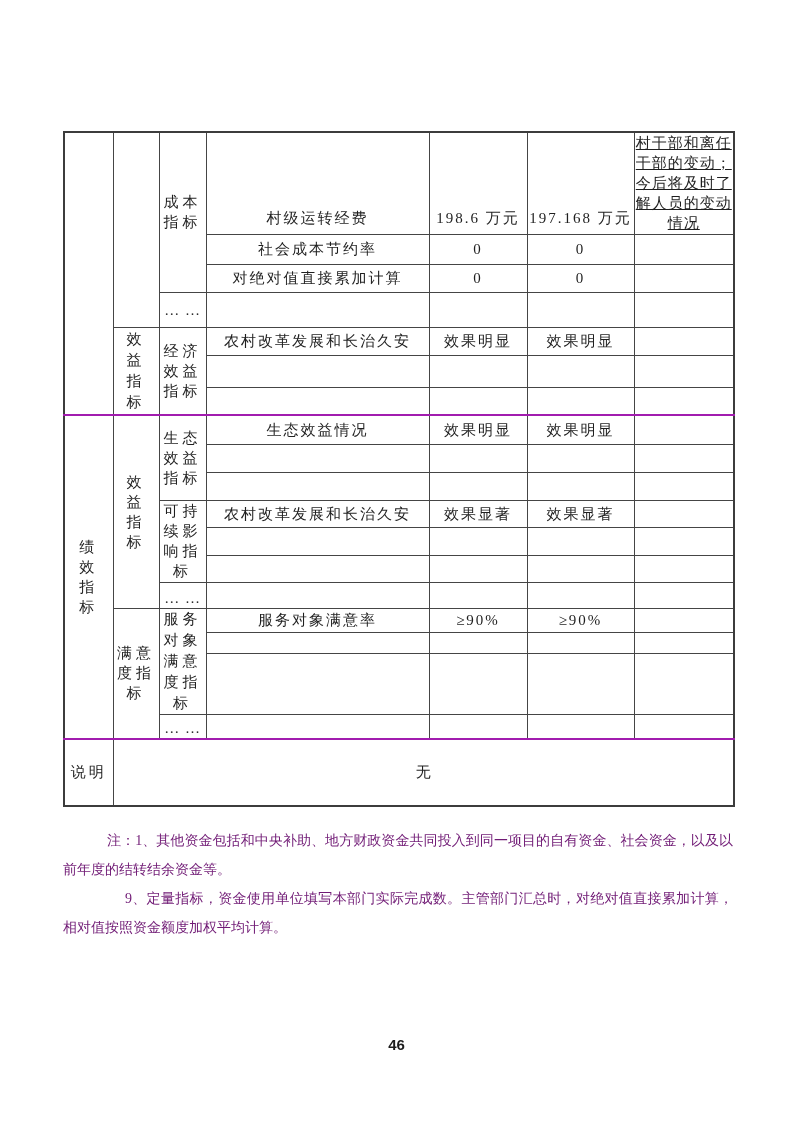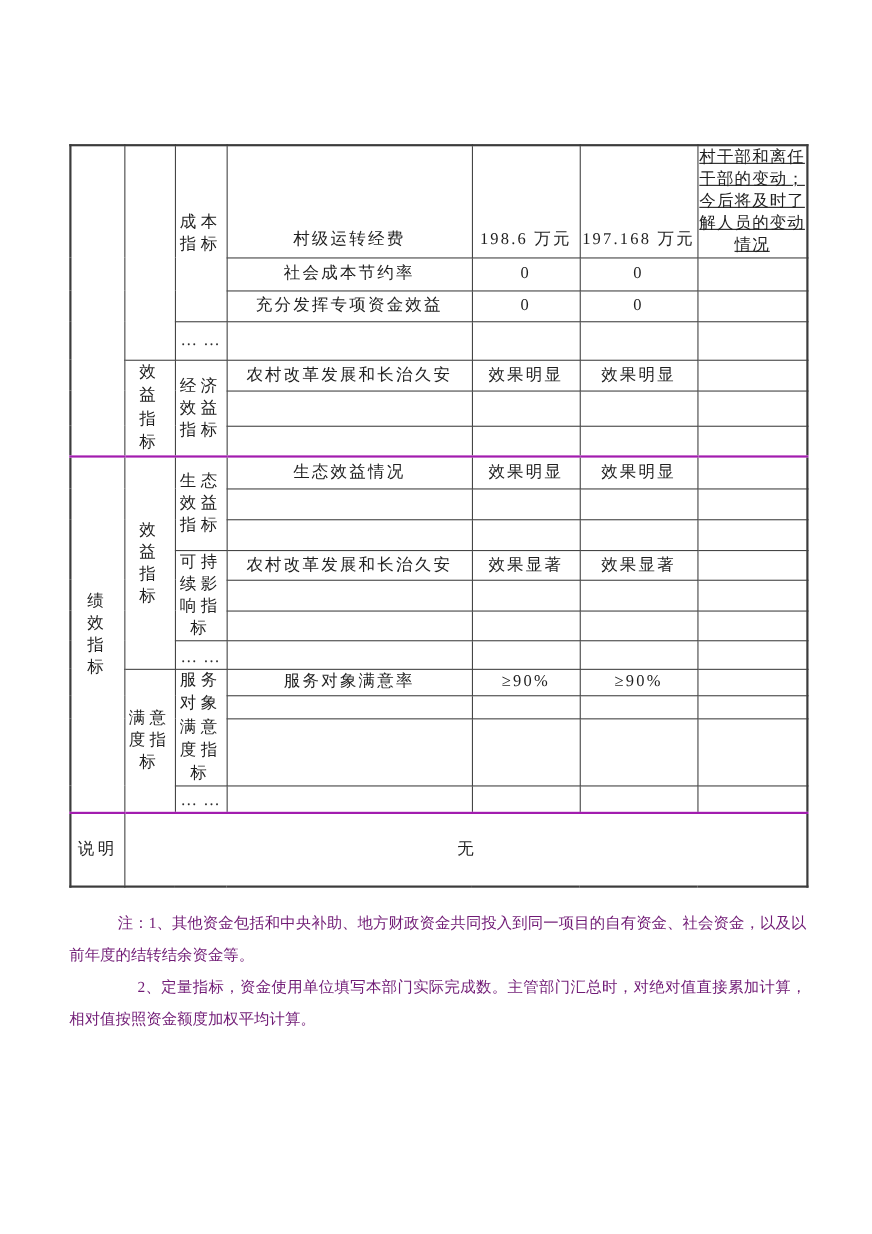--- a/index.html
+++ b/index.html
@@ -94,21 +94,21 @@
       </tr>
 
       <tr style="height:30px">
         <td class="name">社会成本节约率</td>
         <td class="val">0</td>
         <td class="val">0</td>
         <td class="remark"></td>
       </tr>
 
       <tr style="height:28px">
-        <td class="name">充分发挥专项资金效益</td>
+        <td class="name">对绝对值直接累加计算</td>
         <td class="val">0</td>
         <td class="val">0</td>
         <td class="remark"></td>
       </tr>
 
       <tr style="height:35px">
         <td class="ell">… …</td>
         <td class="name"></td>
         <td class="val"></td>
         <td class="val"></td>
@@ -247,17 +247,18 @@
 
       <tr class="sec" style="height:67px">
         <td class="notelbl">说明</td>
         <td class="noteval" colspan="6">无</td>
       </tr>
     </tbody>
   </table>
 
   <div class="notes">
     <p class="first">注：1、其他资金包括和中央补助、地方财政资金共同投入到同一项目的自有资金、社会资金，以及以前年度的结转结余资金等。</p>
-    <p class="rest">2、定量指标，资金使用单位填写本部门实际完成数。主管部门汇总时，对绝对值直接累加计算，相对值按照资金额度加权平均计算。</p>
+    <p class="rest">9、定量指标，资金使用单位填写本部门实际完成数。主管部门汇总时，对绝对值直接累加计算，相对值按照资金额度加权平均计算。</p>
   </div>
 
+  <div class="pagenum">46</div>
 
 </div>
 
 </body></html>

